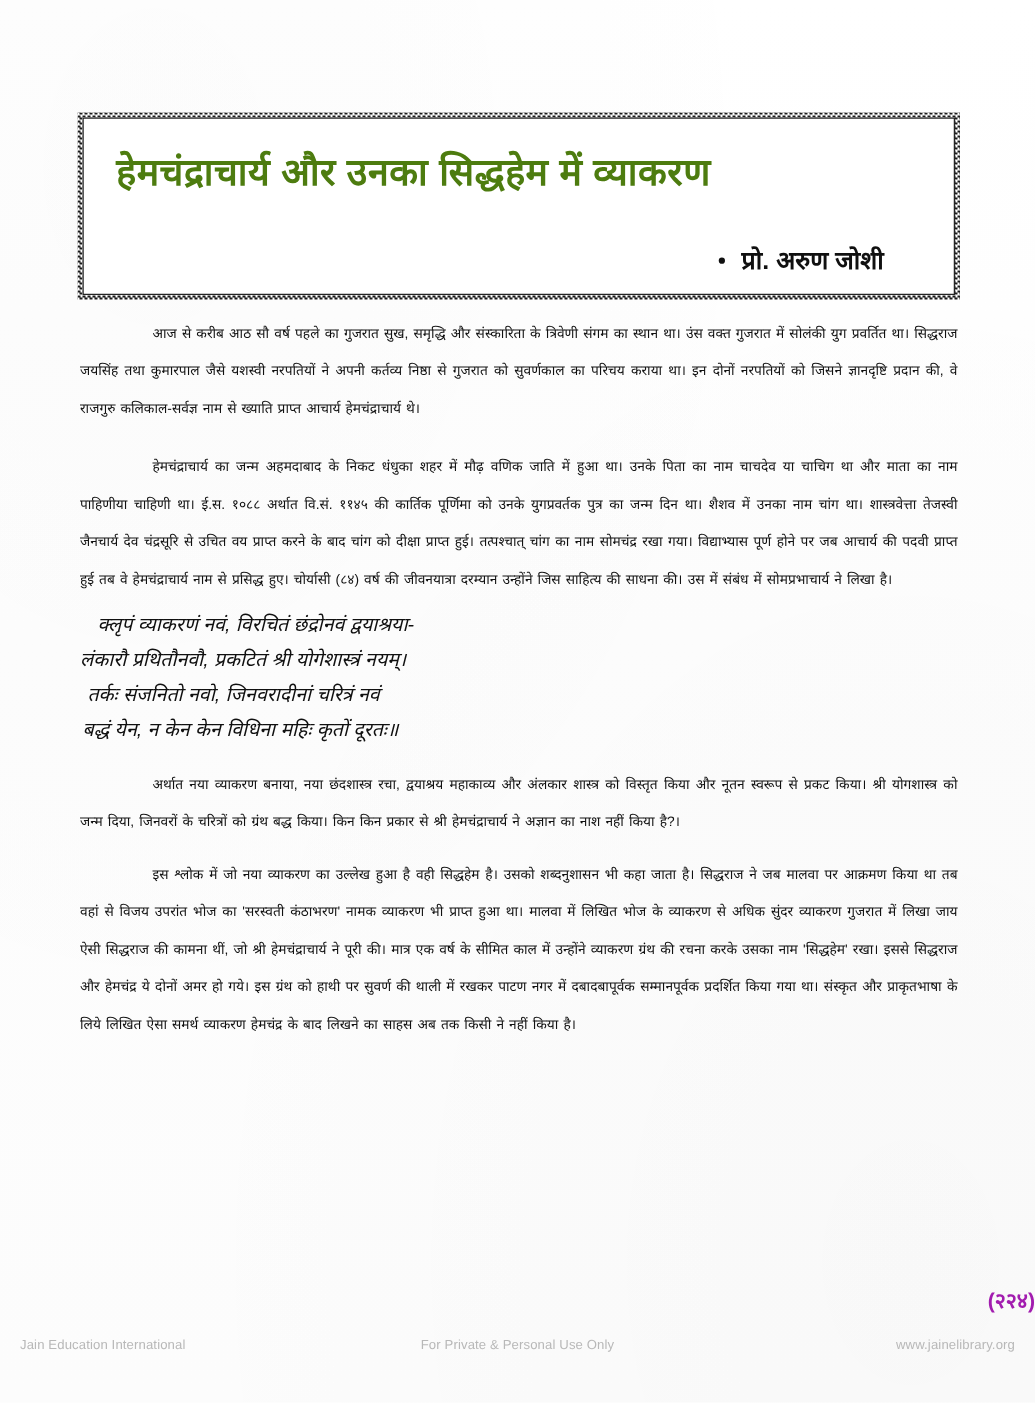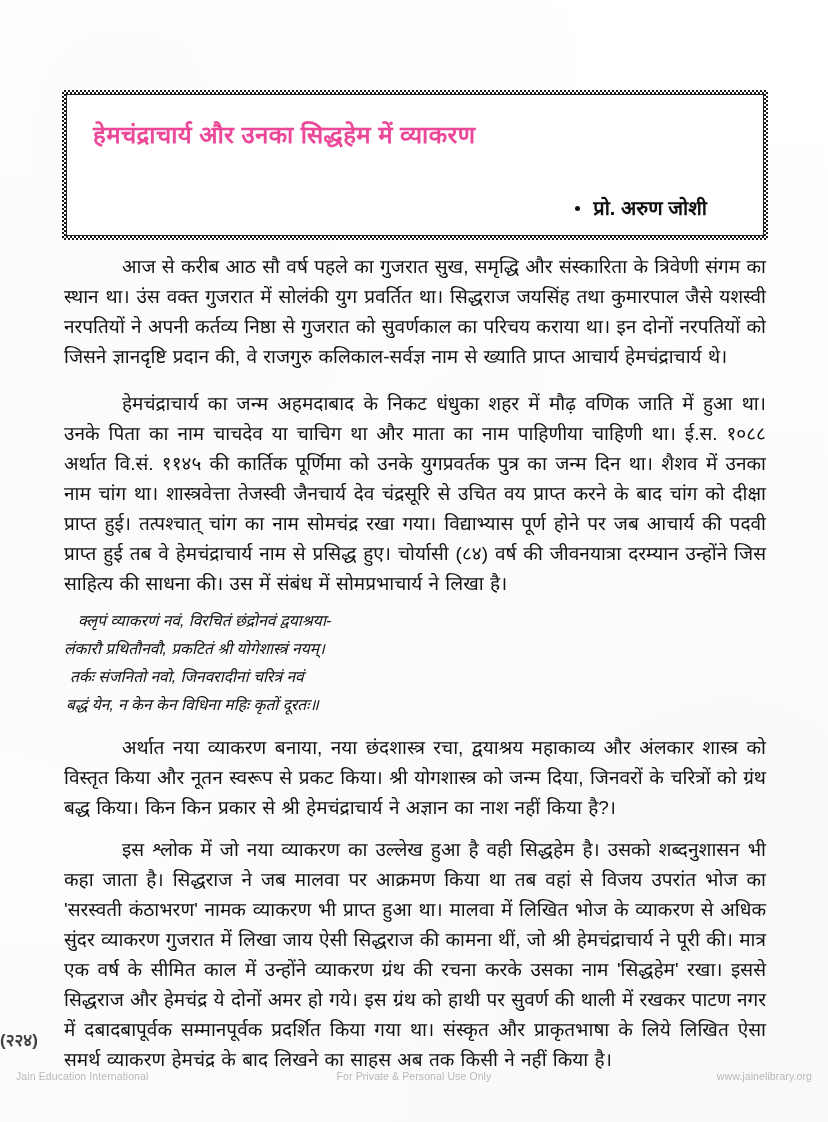--- a/index.html
+++ b/index.html
@@ -53,25 +53,25 @@
     position: relative;
     width: 100%;
     height: 100%;
     box-sizing: border-box;
     background: #ffffff;
     border: 1px solid #242424;
     padding: 16px 26px 10px 26px;
   }
   .title-text {
     font-family: "Liberation Sans", "DejaVu Sans", sans-serif;
-    font-size: 24px;
+    font-size: 30px;
     font-weight: bold;
     letter-spacing: 0.4px;
     line-height: 1.18;
-    color: #ec4899;
+    color: #4d7c0f;
     white-space: nowrap;
     text-align: left;
     margin-top: 10px;
   }
   .byline {
     position: absolute;
     right: 56px;
     bottom: 14px;
     font-family: "Liberation Sans", "DejaVu Sans", sans-serif;
     font-size: 20px;
@@ -95,21 +95,21 @@
     position: absolute;
     left: 64px;
     top: 252px;
     width: 702px;
   }
   p.para {
     margin: 0 0 14px 0;
     text-indent: 58px;
     text-align: justify;
     font-family: "Liberation Sans", "DejaVu Sans", sans-serif;
-    font-size: 19px;
+    font-size: 11px;
     line-height: 30px;
     color: #111111;
     word-spacing: 1px;
   }
   p.para:last-of-type { margin-bottom: 0; }
 
   
   .para.p1 { margin-bottom: 17px; }
   .para.p2 { margin-bottom: 2px; }
   .para.p4 { margin-bottom: 12px; }
@@ -132,25 +132,25 @@
   .verse .vline.l2 { padding-left: 0px; }
   .verse .vline.l3 { padding-left: 6px; }
   .verse .vline.l4 { padding-left: 2px; }
 
   
   .page-number {
     position: absolute;
     left: 0;
     right: 0;
     top: 1028px;
-    text-align: left;
+    text-align: right;
     font-family: "Liberation Sans", "DejaVu Sans", sans-serif;
     font-size: 17px;
     font-weight: bold;
-    color: #404040;
+    color: #a21caf;
   }
 
   
   .footer {
     position: absolute;
     left: 0;
     right: 0;
     top: 1066px;
     height: 20px;
     display: flex;

